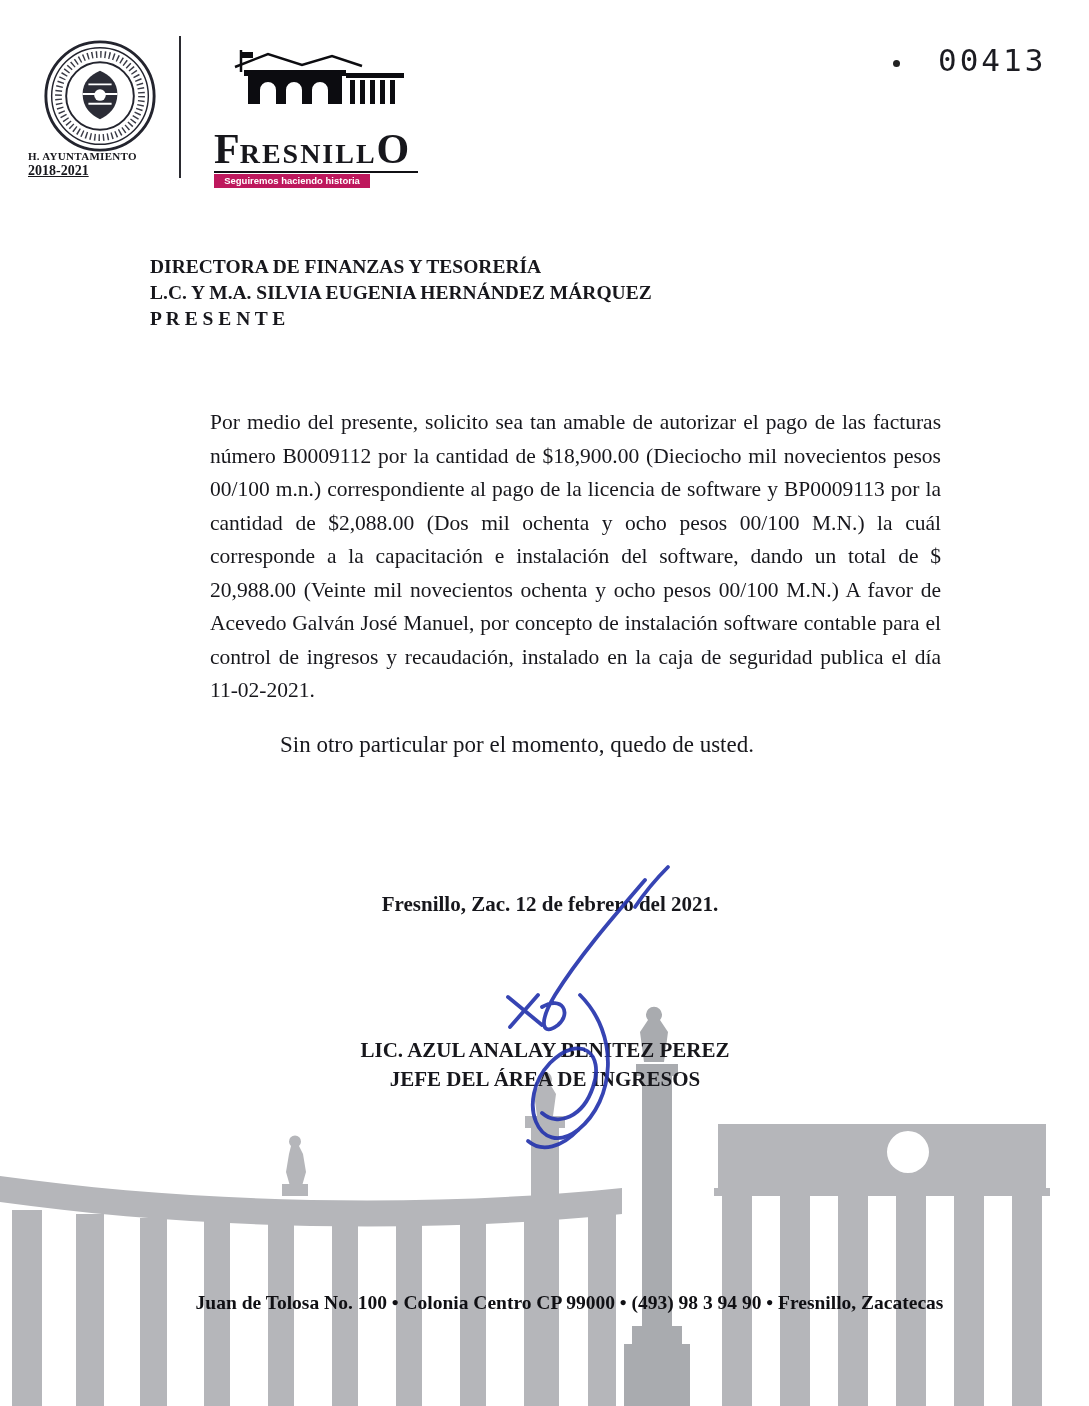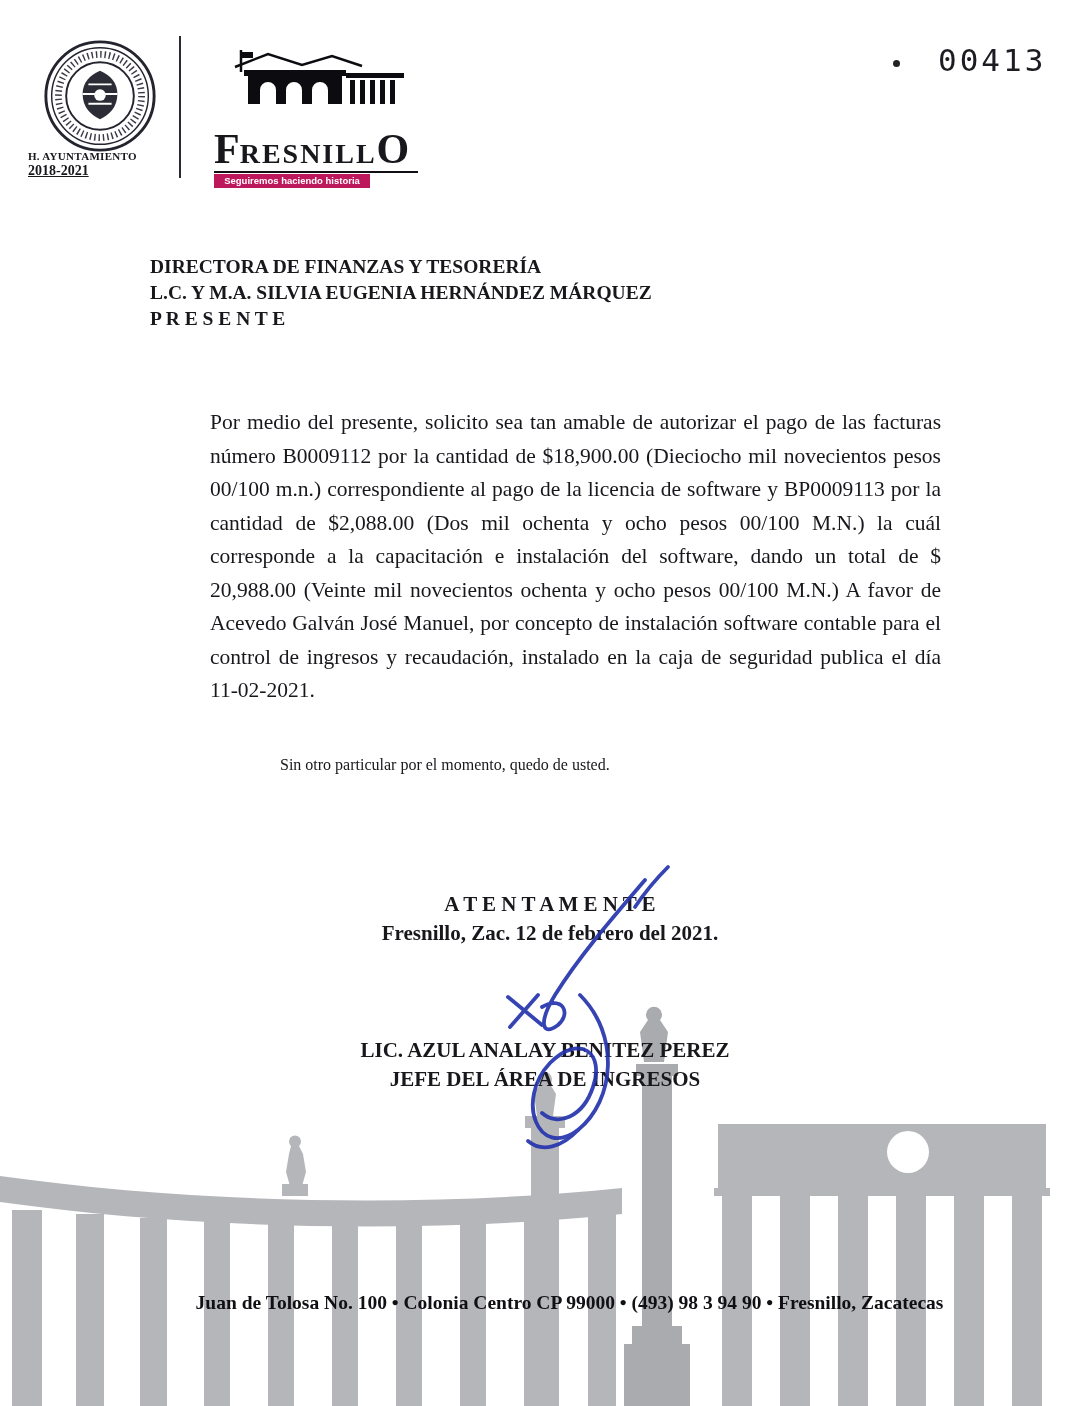--- a/index.html
+++ b/index.html
@@ -34,21 +34,21 @@
     font-family:"DejaVu Sans Mono",monospace;
     font-size:31px;font-weight:normal;letter-spacing:3px;color:#1c1c22;
   }
   .stamp-dot{position:absolute;left:893px;top:60px;width:7px;height:7px;border-radius:50%;background:#222;}
   
   .recipient{position:absolute;left:150px;top:254px;font-weight:bold;font-size:19.5px;line-height:26px;}
   .body-par{
     position:absolute;left:210px;top:394px;width:731px;
     font-size:21.5px;line-height:33.5px;text-align:justify;margin-top:12px;
   }
-  .closing-par{position:absolute;left:280px;top:756px;font-size:16px;}
+  .closing-par{position:absolute;left:280px;top:732px;font-size:23px;}
   .salutation-block{position:absolute;left:300px;top:890px;width:500px;text-align:center;font-weight:bold;font-size:21px;line-height:29px;}
   .signer-block{position:absolute;left:295px;top:1036px;width:500px;text-align:center;font-weight:bold;font-size:21px;line-height:29px;}
   .footer-line{
     position:absolute;left:0;top:1292px;width:1089px;text-align:center;
     font-size:19.5px;font-weight:bold;color:#101014;z-index:4;margin-left:25px;
   }
   
   .watermark{position:absolute;left:0;top:1006px;z-index:1;}
   .txt{z-index:2;}
   .sig{position:absolute;left:430px;top:855px;z-index:3;}
@@ -149,21 +149,20 @@
   <div class="recipient txt">
     <div>DIRECTORA DE FINANZAS Y TESORERÍA</div>
     <div>L.C.  Y M.A. SILVIA EUGENIA HERNÁNDEZ MÁRQUEZ</div>
     <div>P R E S E N T E</div>
   </div>
 
   <div class="body-par txt">Por medio del presente, solicito sea tan amable de autorizar el pago de las facturas número B0009112 por la cantidad de $18,900.00 (Dieciocho mil novecientos pesos 00/100 m.n.) correspondiente al pago de la licencia de software y BP0009113 por la cantidad de $2,088.00 (Dos mil ochenta y ocho pesos 00/100 M.N.) la cuál corresponde a la capacitación e instalación del software, dando un total de $ 20,988.00 (Veinte mil novecientos ochenta y ocho pesos 00/100 M.N.) A favor de Acevedo Galván  José Manuel, por concepto de instalación  software contable  para el control de ingresos y recaudación, instalado en la caja de seguridad publica el día 11-02-2021.</div>
   <div class="closing-par txt">Sin otro particular por el momento, quedo de usted.</div>
 
   <div class="salutation-block txt">
-    <div>A T E N T A M E N T E</div>
     <div>Fresnillo, Zac. 12  de febrero del 2021.</div>
   </div>
 
   <div class="signer-block txt">
     <div>LIC.  AZUL ANALAY BENITEZ PEREZ</div>
     <div>JEFE DEL ÁREA DE INGRESOS</div>
   </div>
 
   <svg class="sig" width="280" height="310" viewBox="0 0 280 310" aria-hidden="true">
     <g fill="none" stroke="#2635ad" stroke-width="3.8" stroke-linecap="round" opacity="0.92">

